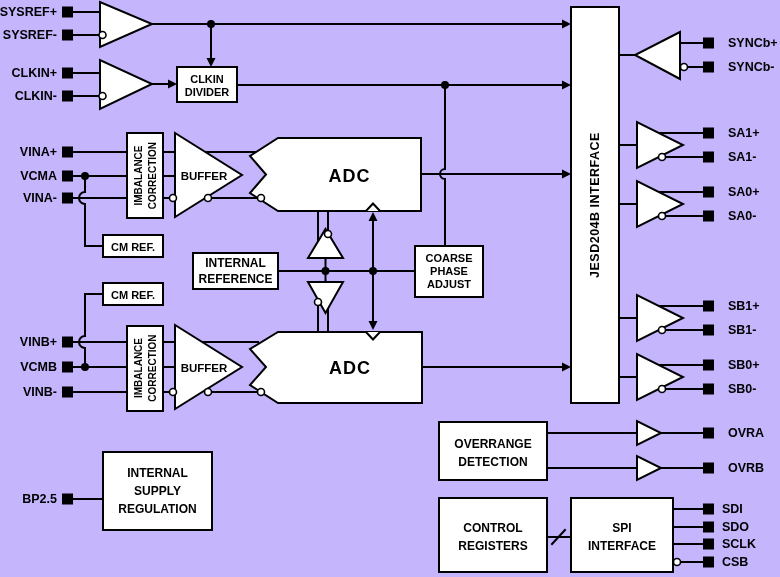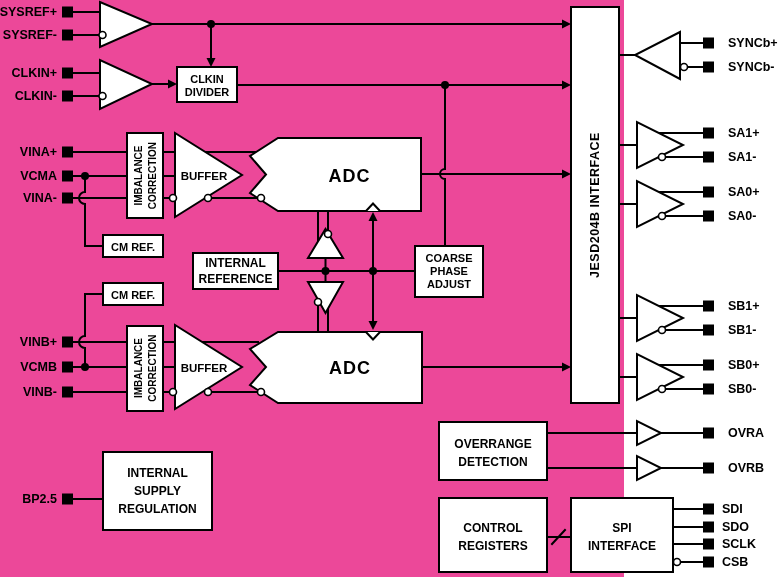--- a/index.html
+++ b/index.html
@@ -1,16 +1,16 @@
 <!DOCTYPE html>
 <html><head>
 <meta charset="utf-8">
 <style>
   html,body{margin:0;padding:0;background:#ffffff;}
-  .stage{width:624px;height:577px;background:#ec4899;position:relative;}
+  .stage{width:780px;height:577px;background:#c4b5fd;position:relative;}
   svg{display:block;}
   .w{stroke:#000;stroke-width:2;fill:none;stroke-linecap:square;}
   .b{fill:#fff;stroke:#000;stroke-width:2;}
   .pin{fill:#000;stroke:none;}
   .ah{fill:#000;stroke:none;}
   .dot{fill:#000;stroke:none;}
   .bub{fill:#fff;stroke:#000;stroke-width:1.6;}
   .notch{fill:#fff;stroke:#000;stroke-width:2;}
   text{font-family:"Liberation Sans","DejaVu Sans",sans-serif;font-weight:bold;fill:#000;}
   .pl{font-size:12.5px;dominant-baseline:central;}

